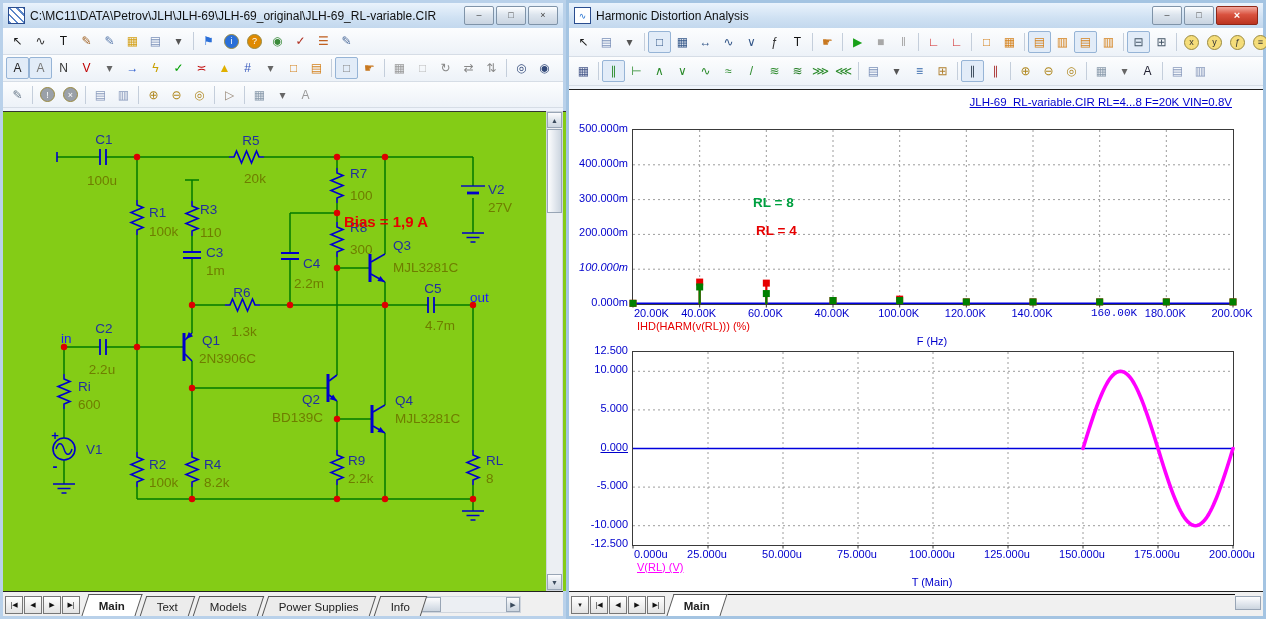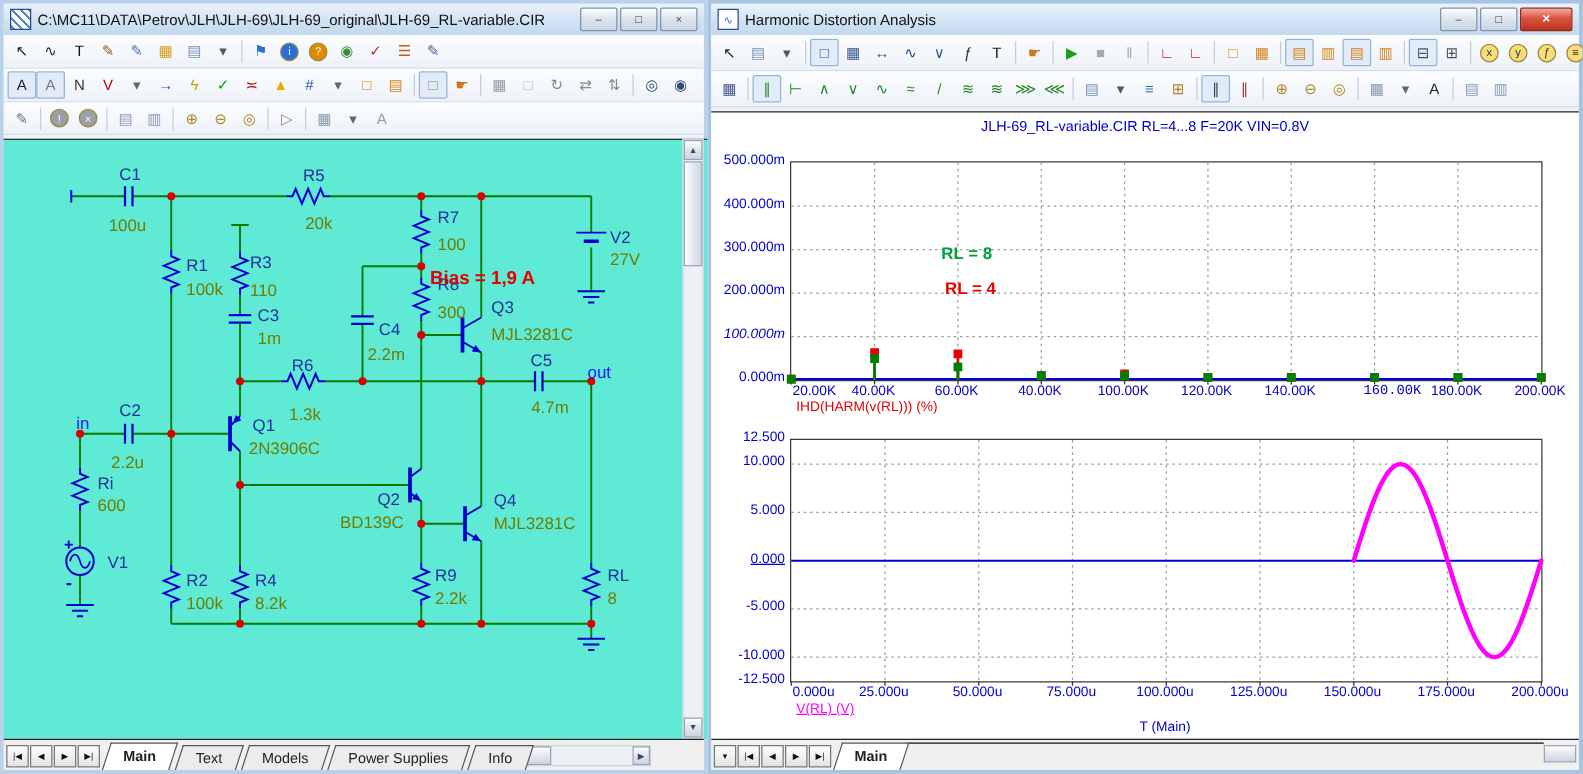--- a/index.html
+++ b/index.html
@@ -19,21 +19,21 @@
   .winbtn.closered{background:linear-gradient(#f2a99e,#d9523f 45%,#bb3420);color:#fff;border-color:#8e2718;width:40px;font-size:11px;font-weight:bold;}
   .toolbar{display:flex;align-items:center;padding:1px 3px;background:linear-gradient(#fcfdfe,#edf2f8);
            border-bottom:1px solid #d6dde6;box-sizing:border-box;}
   .tb1L{height:27px}.tb2L{height:27px}.tb3L{height:26px}.tb1R{height:29px}.tb2R{height:29px}
   .tbtn{width:21px;height:20px;display:flex;align-items:center;justify-content:center;font-size:12px;
         border:1px solid transparent;border-radius:2px;flex:none;cursor:default;}
   .tbtn.pressed{background:#e2ecf8;border-color:#96b4d6;}
   .tbtn .circ{width:13px;height:13px;border-radius:50%;display:flex;align-items:center;justify-content:center;
               font-size:9px;border:1px solid #9a8a40;}
   .tsep{width:1px;height:18px;background:#c4cedb;margin:0 3px;flex:none;}
-  .lw-canvas{position:absolute;left:0;top:108px;width:649px;height:480px;background:#5eead4;
+  .lw-canvas{position:absolute;left:0;top:108px;width:649px;height:480px;background:#84cc16;
              border-top:1px solid #333;box-sizing:border-box;}
   .vsb{position:absolute;left:543px;top:108px;width:17px;height:480px;background:#eceff3;border:1px solid #cfd5dd;box-sizing:border-box;}
   .vsb .sbtn,.hsb .sbtn{position:absolute;background:linear-gradient(#fdfdfe,#dfe5ec 50%,#cdd6e0);border:1px solid #98a5b5;
         display:flex;align-items:center;justify-content:center;font-size:7px;color:#3a4a5c;box-sizing:border-box;}
   .vsb .up{left:0;top:0;width:15px;height:16px;}
   .vsb .dn{left:0;bottom:0;width:15px;height:16px;}
   .vsb .thumb{position:absolute;left:0;top:17px;width:15px;height:84px;background:linear-gradient(90deg,#fdfdfe,#dfe5ec 60%,#ccd5df);border:1px solid #98a5b5;box-sizing:border-box;}
   .tabrow{position:absolute;left:0;top:588px;width:560px;height:25px;background:#f0f0f0;border-top:1px solid #222;
           display:flex;align-items:flex-end;padding-left:2px;box-sizing:border-box;}
   .win.right .tabrow{width:694px;}
@@ -48,21 +48,21 @@
   .hsb .rt{right:0;top:0;width:14px;height:15px;}
   .hsb .thumbh{position:absolute;left:15px;top:0;width:20px;height:15px;background:linear-gradient(#fdfdfe,#dfe5ec 60%,#ccd5df);border:1px solid #98a5b5;box-sizing:border-box;}
   .tabfill{flex:1;height:21px;border-top:1px solid #111;margin-bottom:0;}
   .minithumb{width:24px;height:12px;margin:0 2px 6px 0;background:linear-gradient(#fdfdfe,#dfe5ec 60%,#ccd5df);border:1px solid #98a5b5;flex:none;}
   .rw-canvas{position:absolute;left:0;top:86px;width:694px;height:502px;background:#fff;border-top:1px solid #222;box-sizing:border-box;}
   .plot{position:absolute;background:#fff;border:1px solid #3a3a3a;box-sizing:content-box;}
   .plot svg{position:absolute;left:0;top:0;overflow:visible;}
   .ctext{position:absolute;font-size:11px;color:#0000cc;white-space:nowrap;}
   .ytick{text-align:right;width:58px;}
   .xtick{width:66px;text-align:center;}
-  .chart-title{position:absolute;left:47px;width:600px;top:6px;text-align:center;font-size:11.5px;color:#0000cc;white-space:nowrap;}
+  .chart-title{position:absolute;left:63px;width:600px;top:6px;text-align:right;font-size:11.5px;color:#0000cc;white-space:nowrap;text-decoration:underline;}
   .sig-red{left:68px;top:230px;color:#e60000;}
   .sig-mag{left:68px;top:471px;color:#ff00ff;text-decoration:underline;}
   .axis-x1{left:63px;width:600px;top:245px;text-align:center;}
   .axis-x2{left:63px;width:600px;top:486px;text-align:center;}
   .ann{position:absolute;font-size:13.5px;font-weight:bold;white-space:nowrap;}
   .ann1{left:184px;top:105px;}
   .ann2{left:187px;top:133px;}
 </style>
 </head>
 <body>
@@ -680,20 +680,21 @@
             <rect x="329.83333333333337" y="168.412" width="7" height="7" fill="#008000"></rect>
             <rect x="396.5" y="168.412" width="7" height="7" fill="#008000"></rect>
             <rect x="463.1666666666667" y="168.412" width="7" height="7" fill="#008000"></rect>
             <rect x="529.8333333333334" y="168.412" width="7" height="7" fill="#008000"></rect>
             <rect x="596.5" y="168.412" width="7" height="7" fill="#008000"></rect>
           </svg>
       </div>
       <div class="ann ann1" style="color: rgb(0, 160, 64);">RL = 8</div>
       <div class="ann ann2" style="color: rgb(230, 0, 0);">RL = 4</div>
       <div class="ctext sig-red">IHD(HARM(v(RL))) (%)</div>
+      <div class="ctext axis-x1">F (Hz)</div>
 
       <div class="plot" id="plot2" style="left:63px;top:261px;width:600px;height:193px;">
         <svg id="p2svg" width="600" height="193">
             <line x1="75" y1="0" x2="75" y2="193" stroke="#9c9c9c" stroke-width="1" stroke-dasharray="2,3"></line>
             <line x1="150" y1="0" x2="150" y2="193" stroke="#9c9c9c" stroke-width="1" stroke-dasharray="2,3"></line>
             <line x1="225" y1="0" x2="225" y2="193" stroke="#9c9c9c" stroke-width="1" stroke-dasharray="2,3"></line>
             <line x1="300" y1="0" x2="300" y2="193" stroke="#9c9c9c" stroke-width="1" stroke-dasharray="2,3"></line>
             <line x1="375" y1="0" x2="375" y2="193" stroke="#9c9c9c" stroke-width="1" stroke-dasharray="2,3"></line>
             <line x1="450" y1="0" x2="450" y2="193" stroke="#9c9c9c" stroke-width="1" stroke-dasharray="2,3"></line>
             <line x1="525" y1="0" x2="525" y2="193" stroke="#9c9c9c" stroke-width="1" stroke-dasharray="2,3"></line>

